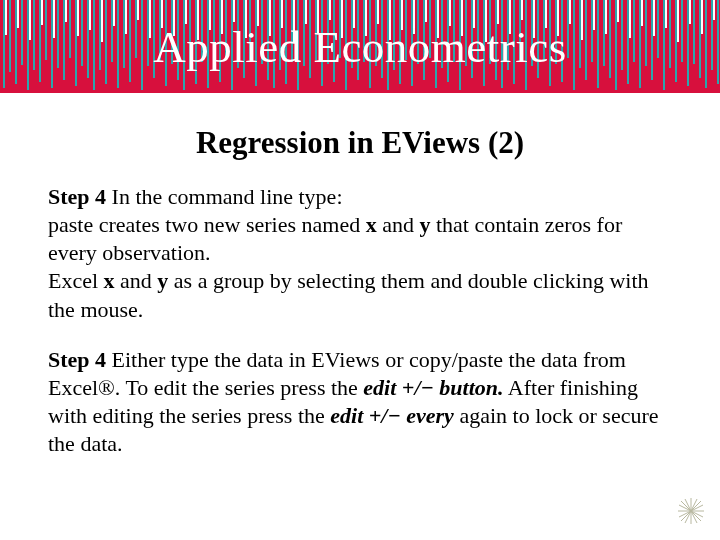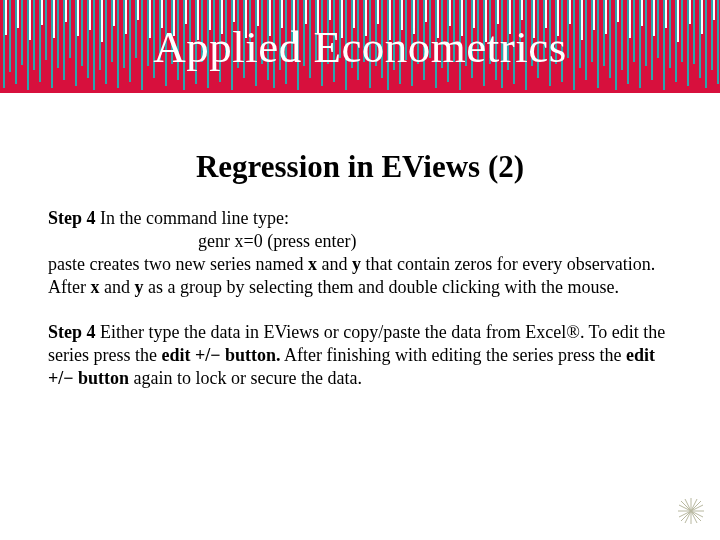--- a/index.html
+++ b/index.html
@@ -35,35 +35,34 @@
     display: flex;
     align-items: center;
     justify-content: center;
     font-size: 45px;
     font-weight: 400;
     color: #ffffff;
     letter-spacing: 0.5px;
   }
   .slide-body {
     padding: 18px 48px 0 48px;
-    margin-top: 24px;
   }
   .subtitle {
     text-align: center;
     font-size: 31px;
     font-weight: 700;
     margin: 14px 0 22px 0;
   }
   .step {
-    font-size: 18px;
+    font-size: 22px;
     line-height: 1.28;
     margin-bottom: 22px;
   }
   .step .label { font-weight: 700; }
-  .step .em    { font-weight: 700; }
+  .step .em    { font-weight: 700; font-style: italic; }
   .step .bold  { font-weight: 700; }
   .indent-line { padding-left: 150px; display: block; }
   .corner-spark {
     position: absolute;
     right: 14px;
     bottom: 14px;
     width: 30px;
     height: 30px;
   }
   .corner-spark svg { width: 30px; height: 30px; display: block; }
@@ -262,27 +261,26 @@
   </svg>
   <div class="banner-title">Applied Econometrics</div>
 </div>
 
 <div class="slide-body">
 
   <div class="subtitle">Regression in EViews (2)</div>
 
   <div class="step">
     <span class="label">Step 4</span><span> In the command line type:</span><br>
-    <span class="indent-line">genr x=0 (press enter)</span>
     <span>paste creates two new series named </span><span class="bold">x</span><span> and </span><span class="bold">y</span><span> that contain zeros for every observation.</span><br>
-    <span>After </span><span class="bold">x</span><span> and </span><span class="bold">y</span><span> as a group by selecting them and double clicking with the mouse.</span>
+    <span>Excel </span><span class="bold">x</span><span> and </span><span class="bold">y</span><span> as a group by selecting them and double clicking with the mouse.</span>
   </div>
 
   <div class="step">
-    <span class="label">Step 4</span><span> Either type the data in EViews or copy/paste the data from Excel®. To edit the series press the </span><span class="em">edit +/− button.</span><span> After finishing with editing the series press the </span><span class="em">edit +/− button</span><span> again to lock or secure the data.</span>
+    <span class="label">Step 4</span><span> Either type the data in EViews or copy/paste the data from Excel®. To edit the series press the </span><span class="em">edit +/− button.</span><span> After finishing with editing the series press the </span><span class="em">edit +/− every</span><span> again to lock or secure the data.</span>
   </div>
 
 </div>
 
 <div class="corner-spark">
   <svg viewBox="0 0 30 30">
     <g stroke="#b8b8a0" stroke-width="1">
       <line x1="15" y1="2" x2="15" y2="28"></line>
       <line x1="2" y1="15" x2="28" y2="15"></line>
       <line x1="5" y1="5" x2="25" y2="25"></line>

